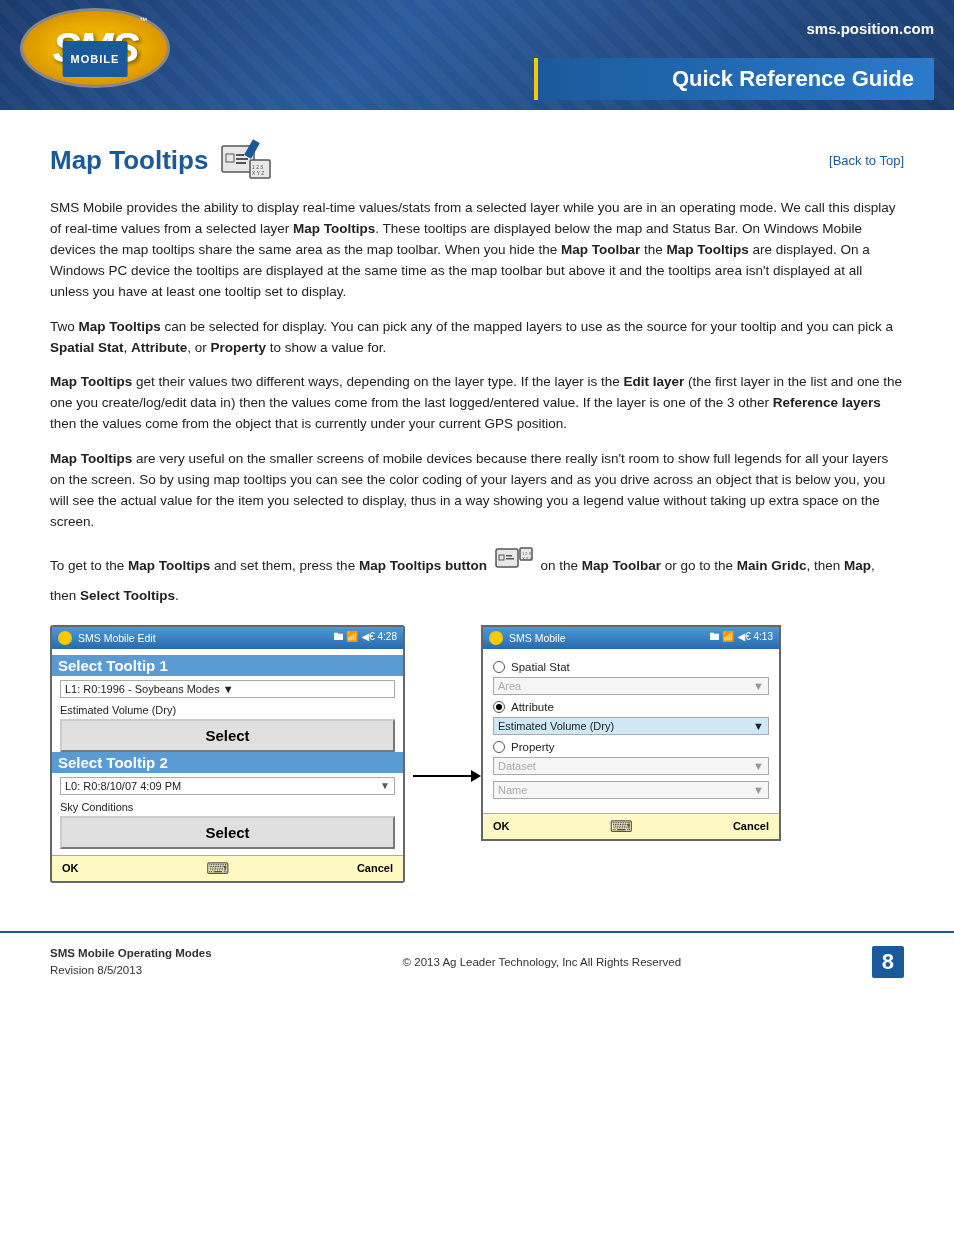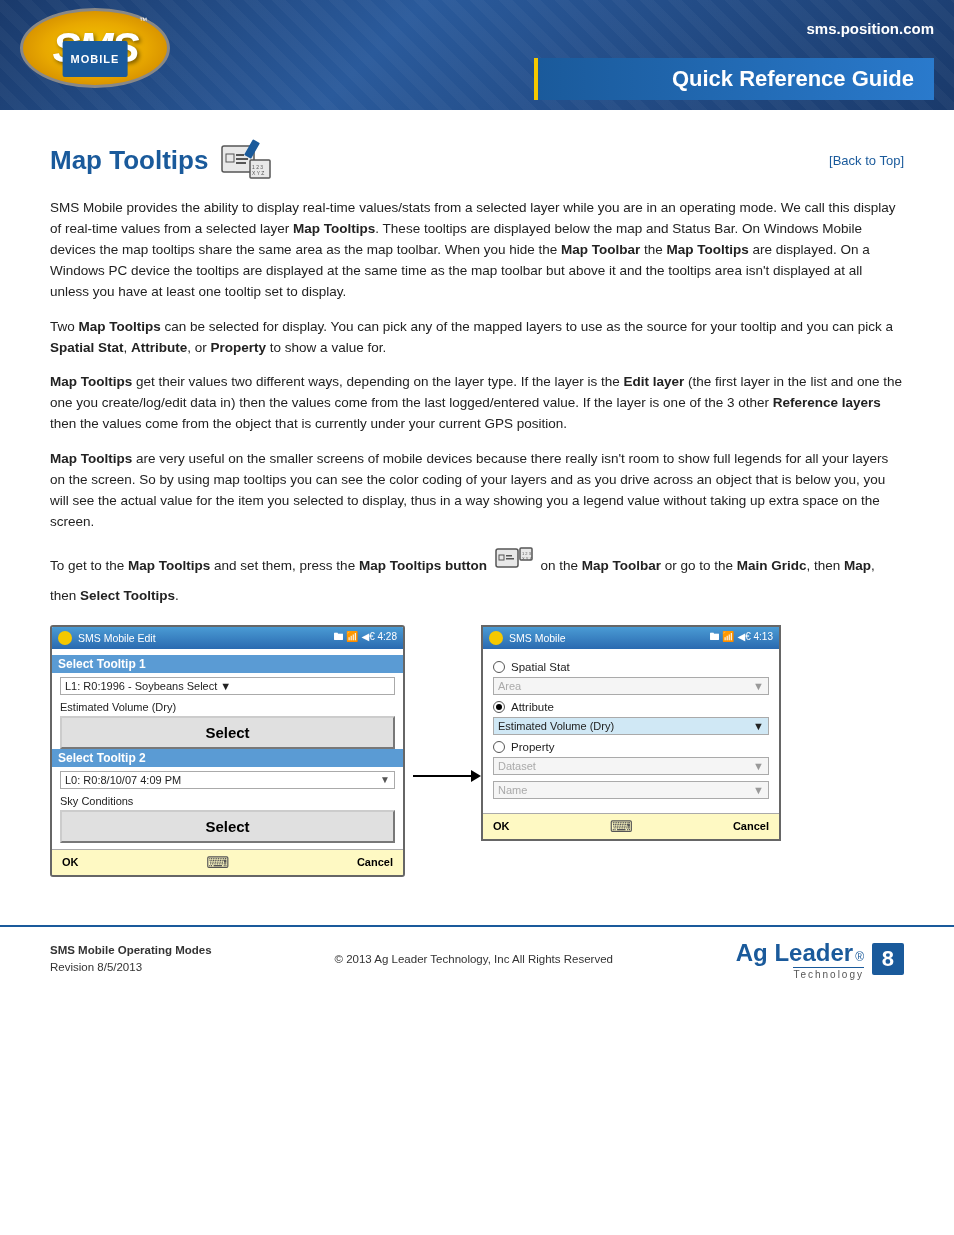--- a/index.html
+++ b/index.html
@@ -195,21 +195,21 @@
       align-items: center;
     }
     .mobile-body {
       background: #fff;
       padding: 6px 8px;
     }
     .mobile-section-header {
       background: #5a9bd4;
       color: #fff;
       font-weight: bold;
-      font-size: 12px;
+      font-size: 15px;
       padding: 2px 6px;
       margin: 0 -8px 4px -8px;
     }
     .mobile-dropdown-row {
       display: flex;
       align-items: center;
       margin-bottom: 6px;
     }
     .mobile-dropdown {
       width: 100%;
@@ -475,21 +475,21 @@
       <div class="mobile-titlebar">
         <div class="mobile-titlebar-icon"></div>
         <span class="mobile-titlebar-text">SMS Mobile Edit</span>
         <span class="mobile-titlebar-icons">🖿 📶 ◀€ 4:28</span>
       </div>
       <div class="mobile-body">
 
         <div class="mobile-section-header">Select Tooltip 1</div>
         <div class="mobile-dropdown-row">
           <div class="mobile-dropdown">
-            <span>L1: R0:1996 - Soybeans Select ▼</span>
+            <span>L1: R0:1996 - Soybeans Modes ▼</span>
           </div>
         </div>
         <div class="mobile-label">Estimated Volume (Dry)</div>
         <div class="mobile-select-btn">Select</div>
 
         <div class="mobile-section-header">Select Tooltip 2</div>
         <div class="mobile-dropdown-row">
           <div class="mobile-dropdown">
             <span>L0: R0:8/10/07 4:09 PM</span>
             <span class="mobile-dropdown-arrow">▼</span>
@@ -561,22 +561,15 @@
 
 </div>
 
 <div class="footer">
   <div class="footer-left">
     <div class="bold">SMS Mobile Operating Modes</div>
     <div>Revision 8/5/2013</div>
   </div>
   <div class="footer-center">© 2013 Ag Leader Technology, Inc  All Rights Reserved</div>
   <div class="footer-right">
-    <div class="agleader-logo">
-      <div style="display:flex; align-items:baseline; gap:2px;">
-        <span style="font-size:24px; font-weight:bold; color:#1a5a9b;">Ag Leader</span>
-        <span style="font-size:12px; color:#1a5a9b; vertical-align:super;">®</span>
-      </div>
-      <div style="font-size:10px; color:#555; letter-spacing:2px; border-top:1.5px solid #1a5a9b; padding-top:1px;">Technology</div>
-    </div>
     <div class="page-number">8</div>
   </div>
 </div>
 
 </body></html>

